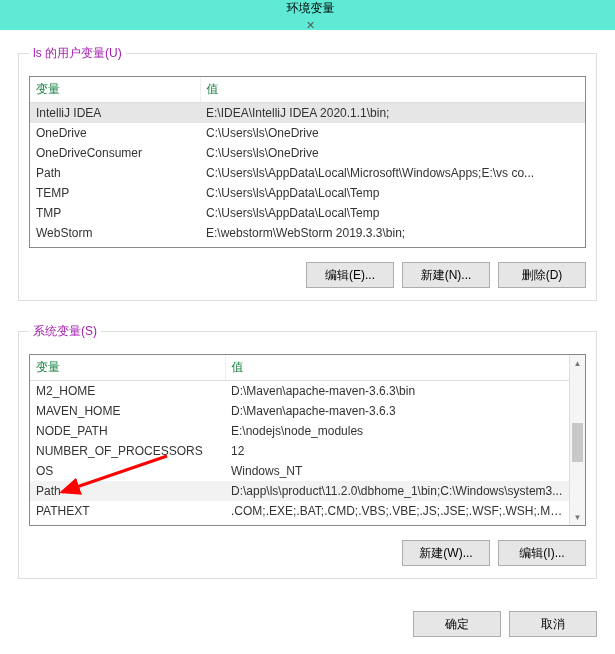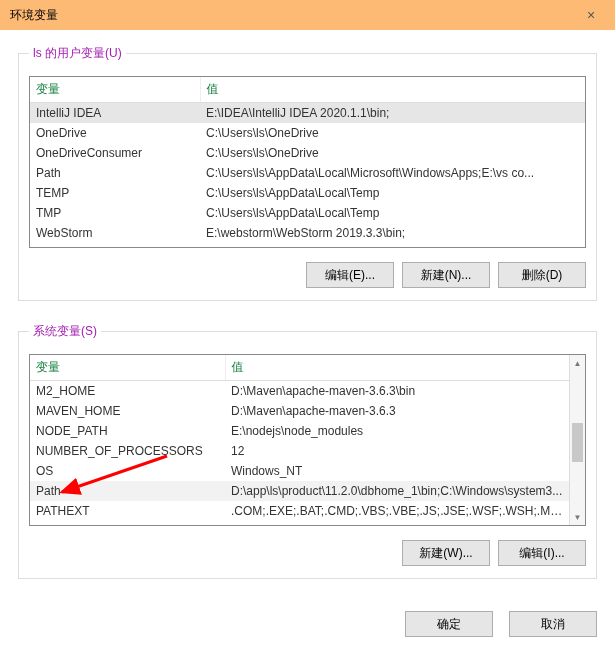--- a/index.html
+++ b/index.html
@@ -11,21 +11,22 @@
       width: 615px;
       height: 654px;
       overflow: hidden;
     }
     .titlebar {
       display: flex;
       align-items: center;
       justify-content: space-between;
       height: 30px;
       padding: 0 4px 0 10px;
-      background: #fdba74;
+      background: #5eead4;
+      flex-direction: column;
     }
     .close-btn {
       width: 40px;
       height: 30px;
       display: flex;
       align-items: center;
       justify-content: center;
       color: #555;
       font-size: 14px;
       cursor: default;
@@ -116,21 +117,21 @@
       background: #e6e6e6;
       color: #000;
       font-family: inherit;
       font-size: 12px;
       padding: 0 14px;
       cursor: default;
     }
     .dialog-footer {
       display: flex;
       justify-content: flex-end;
-      gap: 16px;
+      gap: 8px;
       padding: 10px 18px 14px 35px;
     }
     .arrow-annotation {
       position: absolute;
       pointer-events: none;
       z-index: 10;
     }
     .fieldset2 .col-var { width: 195px; }
   </style>
 </head>

